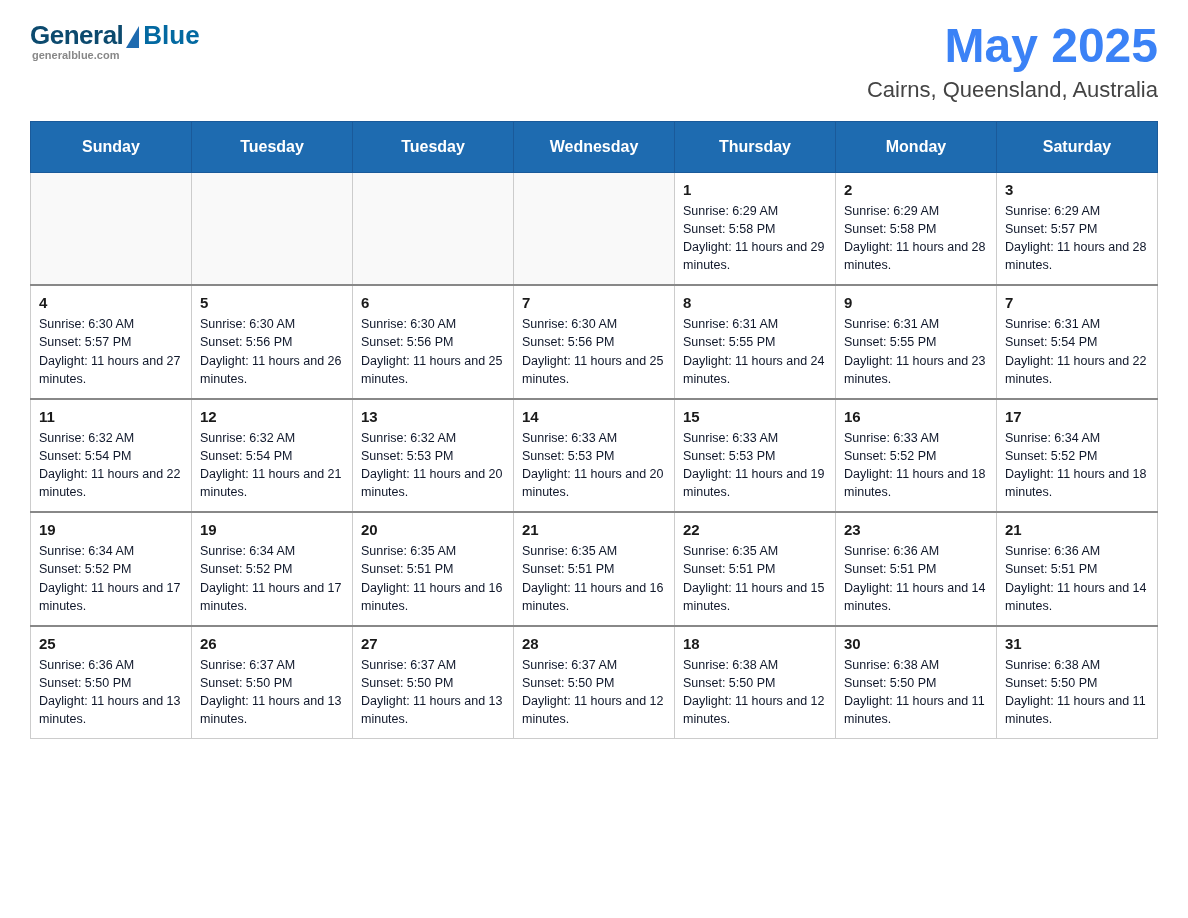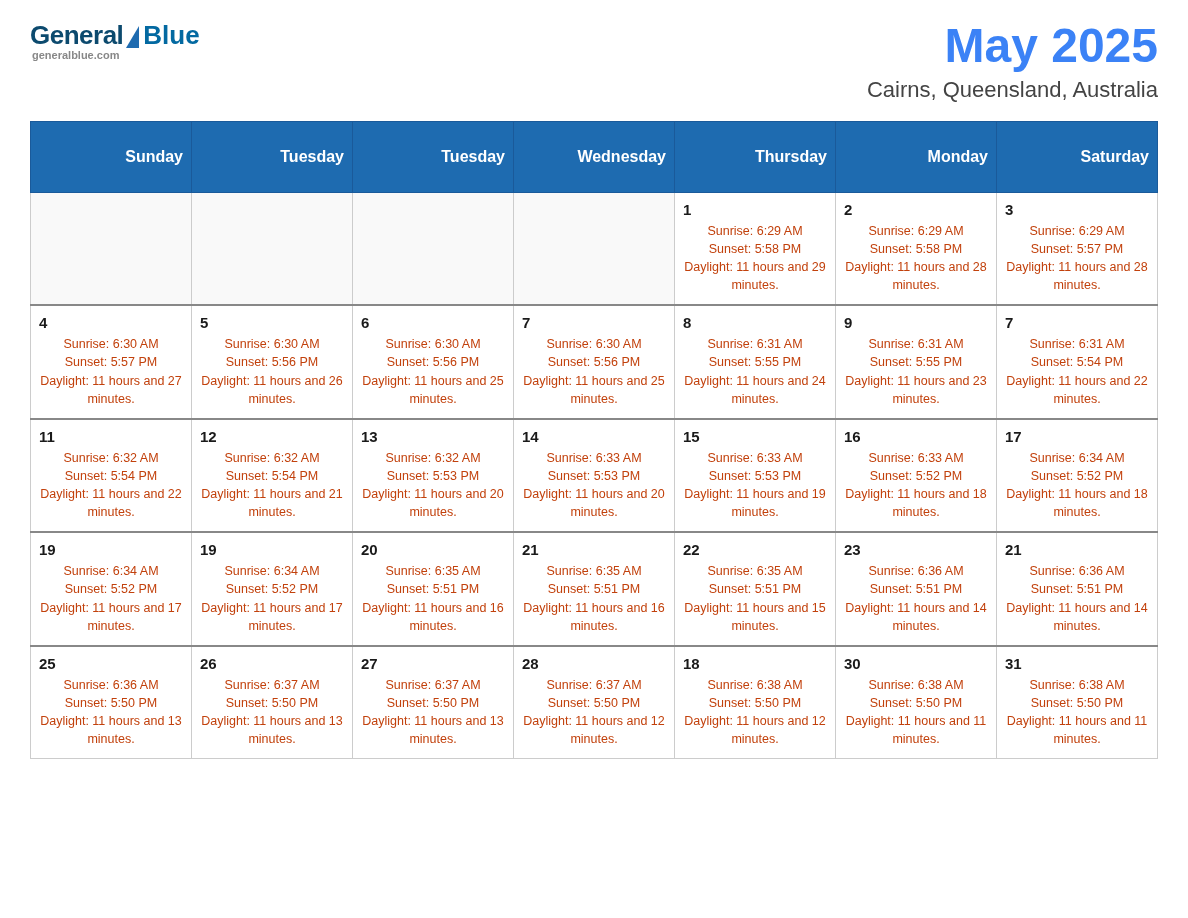--- a/index.html
+++ b/index.html
@@ -70,22 +70,22 @@
     .calendar {
       width: 100%;
       border-collapse: collapse;
       border: 1px solid #aaa;
     }
     .calendar th {
       background: #1e6bb0;
       color: #fff;
       font-size: 16px;
       font-weight: bold;
-      padding: 26px 8px;
-      text-align: right;
+      padding: 16px 8px;
+      text-align: center;
       border: 1px solid #1a5a9a;
     }
     .calendar td {
       vertical-align: top;
       padding: 8px 8px 10px 8px;
       border: 1px solid #ccc;
       width: 14.28%;
       min-height: 100px;
       font-size: 13px;
       color: #333;
@@ -95,23 +95,22 @@
     }
     .day-number {
       font-size: 15px;
       font-weight: bold;
       color: #1a1a1a;
       display: block;
       margin-bottom: 4px;
     }
     .day-info {
       font-size: 12.5px;
-      color: #c2410c;
+      color: #0f172a;
       line-height: 1.45;
-      text-align: center;
     }
     .row-separator td {
       border-top: 2px solid #888;
     }
   </style>
 </head>
 <body>
 
 <div class="header">
   <div class="logo">

